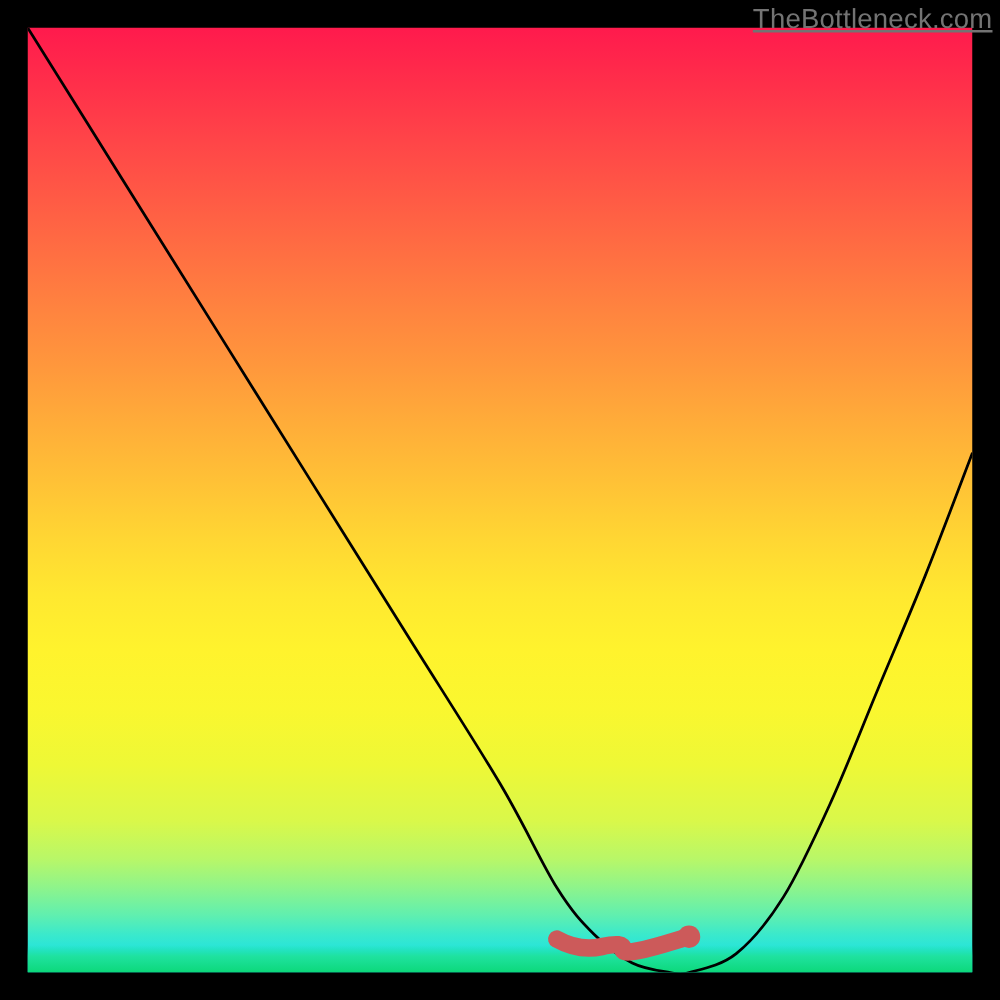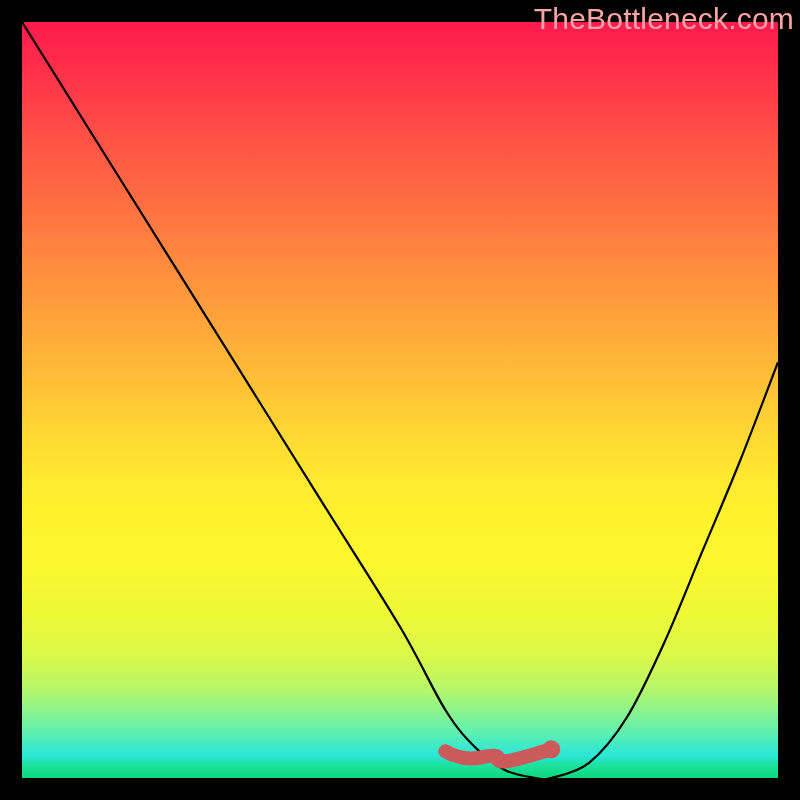--- a/index.html
+++ b/index.html
@@ -13,24 +13,25 @@
   }
   .stage {
     position: relative;
     width: 800px;
     height: 800px;
   }
   .watermark {
     position: absolute;
     top: 2px;
     right: 6px;
-    color: #fca5a5;
-    font-size: 30px;
+    color: #737373;
+    font-size: 22px;
     letter-spacing: 0.2px;
     z-index: 20;
+    text-decoration: underline;
   }
   .plot-area {
     position: absolute;
     left: 22px;
     top: 22px;
     width: 756px;
     height: 756px;
     overflow: hidden;
   }
   .gradient {

